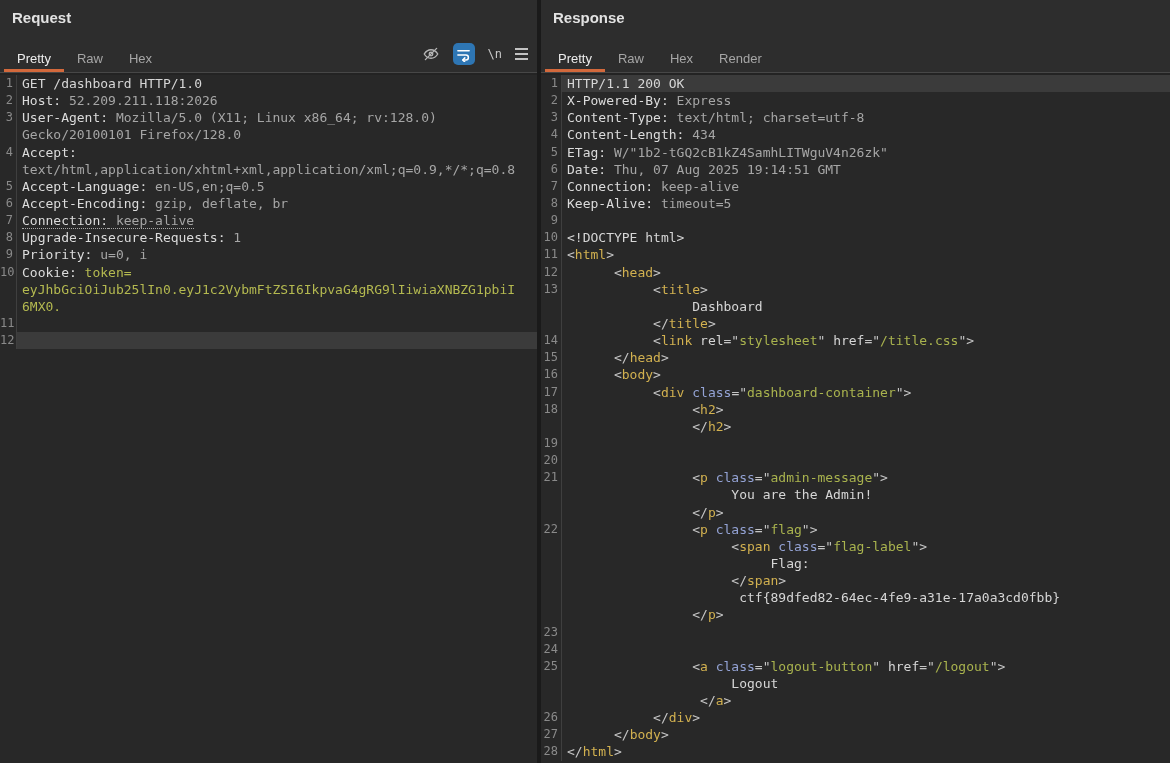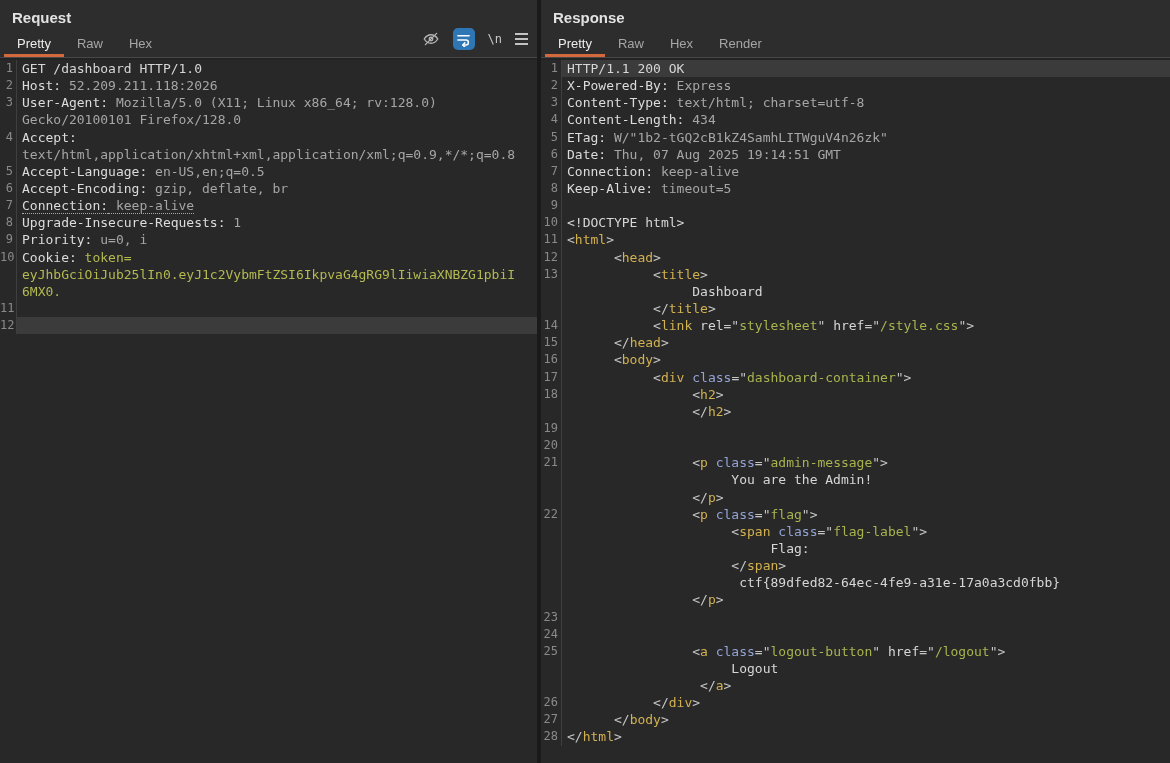--- a/index.html
+++ b/index.html
@@ -10,21 +10,21 @@
     --col_attr:#94a3d5; --col_value:#a9b34e; --col_punct:#c6c6c6;
     --tab_inactive:#a6a6a6; --tab_active:#ededed; --title_color:#e2e2e2;
   }
   *{margin:0;padding:0;box-sizing:border-box;}
   html,body{width:1170px;height:763px;overflow:hidden;background:#1a1a1a;}
   body{font-family:"Liberation Sans",sans-serif;position:relative;}
   .panel{position:absolute;top:0;height:763px;background:var(--editor_bg);}
   #req-panel{left:0;width:537px;}
   #res-panel{left:541px;width:629px;}
   .divider{position:absolute;top:0;left:537px;width:4px;height:763px;background:#1a1a1a;}
-  .panel-header{height:58px;background:var(--header_bg);border-bottom:1px solid #474747;position:relative;}
+  .panel-header{height:73px;background:var(--header_bg);border-bottom:1px solid #474747;position:relative;}
   .panel-title{position:absolute;top:9px;left:12px;font-size:15px;font-weight:bold;color:var(--title_color);}
   .tabs{position:absolute;bottom:0;left:4px;display:flex;text-align:center;}
   .tab{padding:5px 13px 6px 13px;font-size:13px;color:var(--tab_inactive);cursor:default;}
   .tab.active{color:var(--tab_active);box-shadow:inset 0 -3px 0 var(--accent_orange);}
   .toolbar{position:absolute;right:9px;bottom:7px;display:flex;align-items:center;gap:13px;}
   .tbtn{display:flex;align-items:center;justify-content:center;cursor:default;}
   .wrapbtn{width:22px;height:22px;background:var(--wrap_button_blue);border-radius:5px;}
   .nl-label{font-family:"DejaVu Sans Mono",monospace;font-size:12px;color:#c8c8c8;}
   .burger{display:flex;flex-direction:column;gap:3px;}
   .burger i{display:block;width:13px;height:2px;background:#c2c2c2;}
@@ -213,21 +213,21 @@
       <div class="row">
         <span class="num"></span>
         <span class="code"><span class="t">                Dashboard</span></span>
       </div>
       <div class="row">
         <span class="num"></span>
         <span class="code"><span class="pc">           &lt;/</span><span class="tag">title</span><span class="pc">&gt;</span></span>
       </div>
       <div class="row">
         <span class="num">14</span>
-        <span class="code"><span class="pc">           &lt;</span><span class="tag">link</span><span class="t"> rel</span><span class="pc">="</span><span class="vl">stylesheet</span><span class="pc">"</span><span class="t"> href</span><span class="pc">="</span><span class="vl">/style.css</span><span class="pc">"&gt;</span></span>
+        <span class="code"><span class="pc">           &lt;</span><span class="tag">link</span><span class="t"> rel</span><span class="pc">="</span><span class="vl">stylesheet</span><span class="pc">"</span><span class="t"> href</span><span class="pc">="</span><span class="vl">/title.css</span><span class="pc">"&gt;</span></span>
       </div>
       <div class="row">
         <span class="num">15</span>
         <span class="code"><span class="pc">      &lt;/</span><span class="tag">head</span><span class="pc">&gt;</span></span>
       </div>
       <div class="row">
         <span class="num">16</span>
         <span class="code"><span class="pc">      &lt;</span><span class="tag">body</span><span class="pc">&gt;</span></span>
       </div>
       <div class="row">

